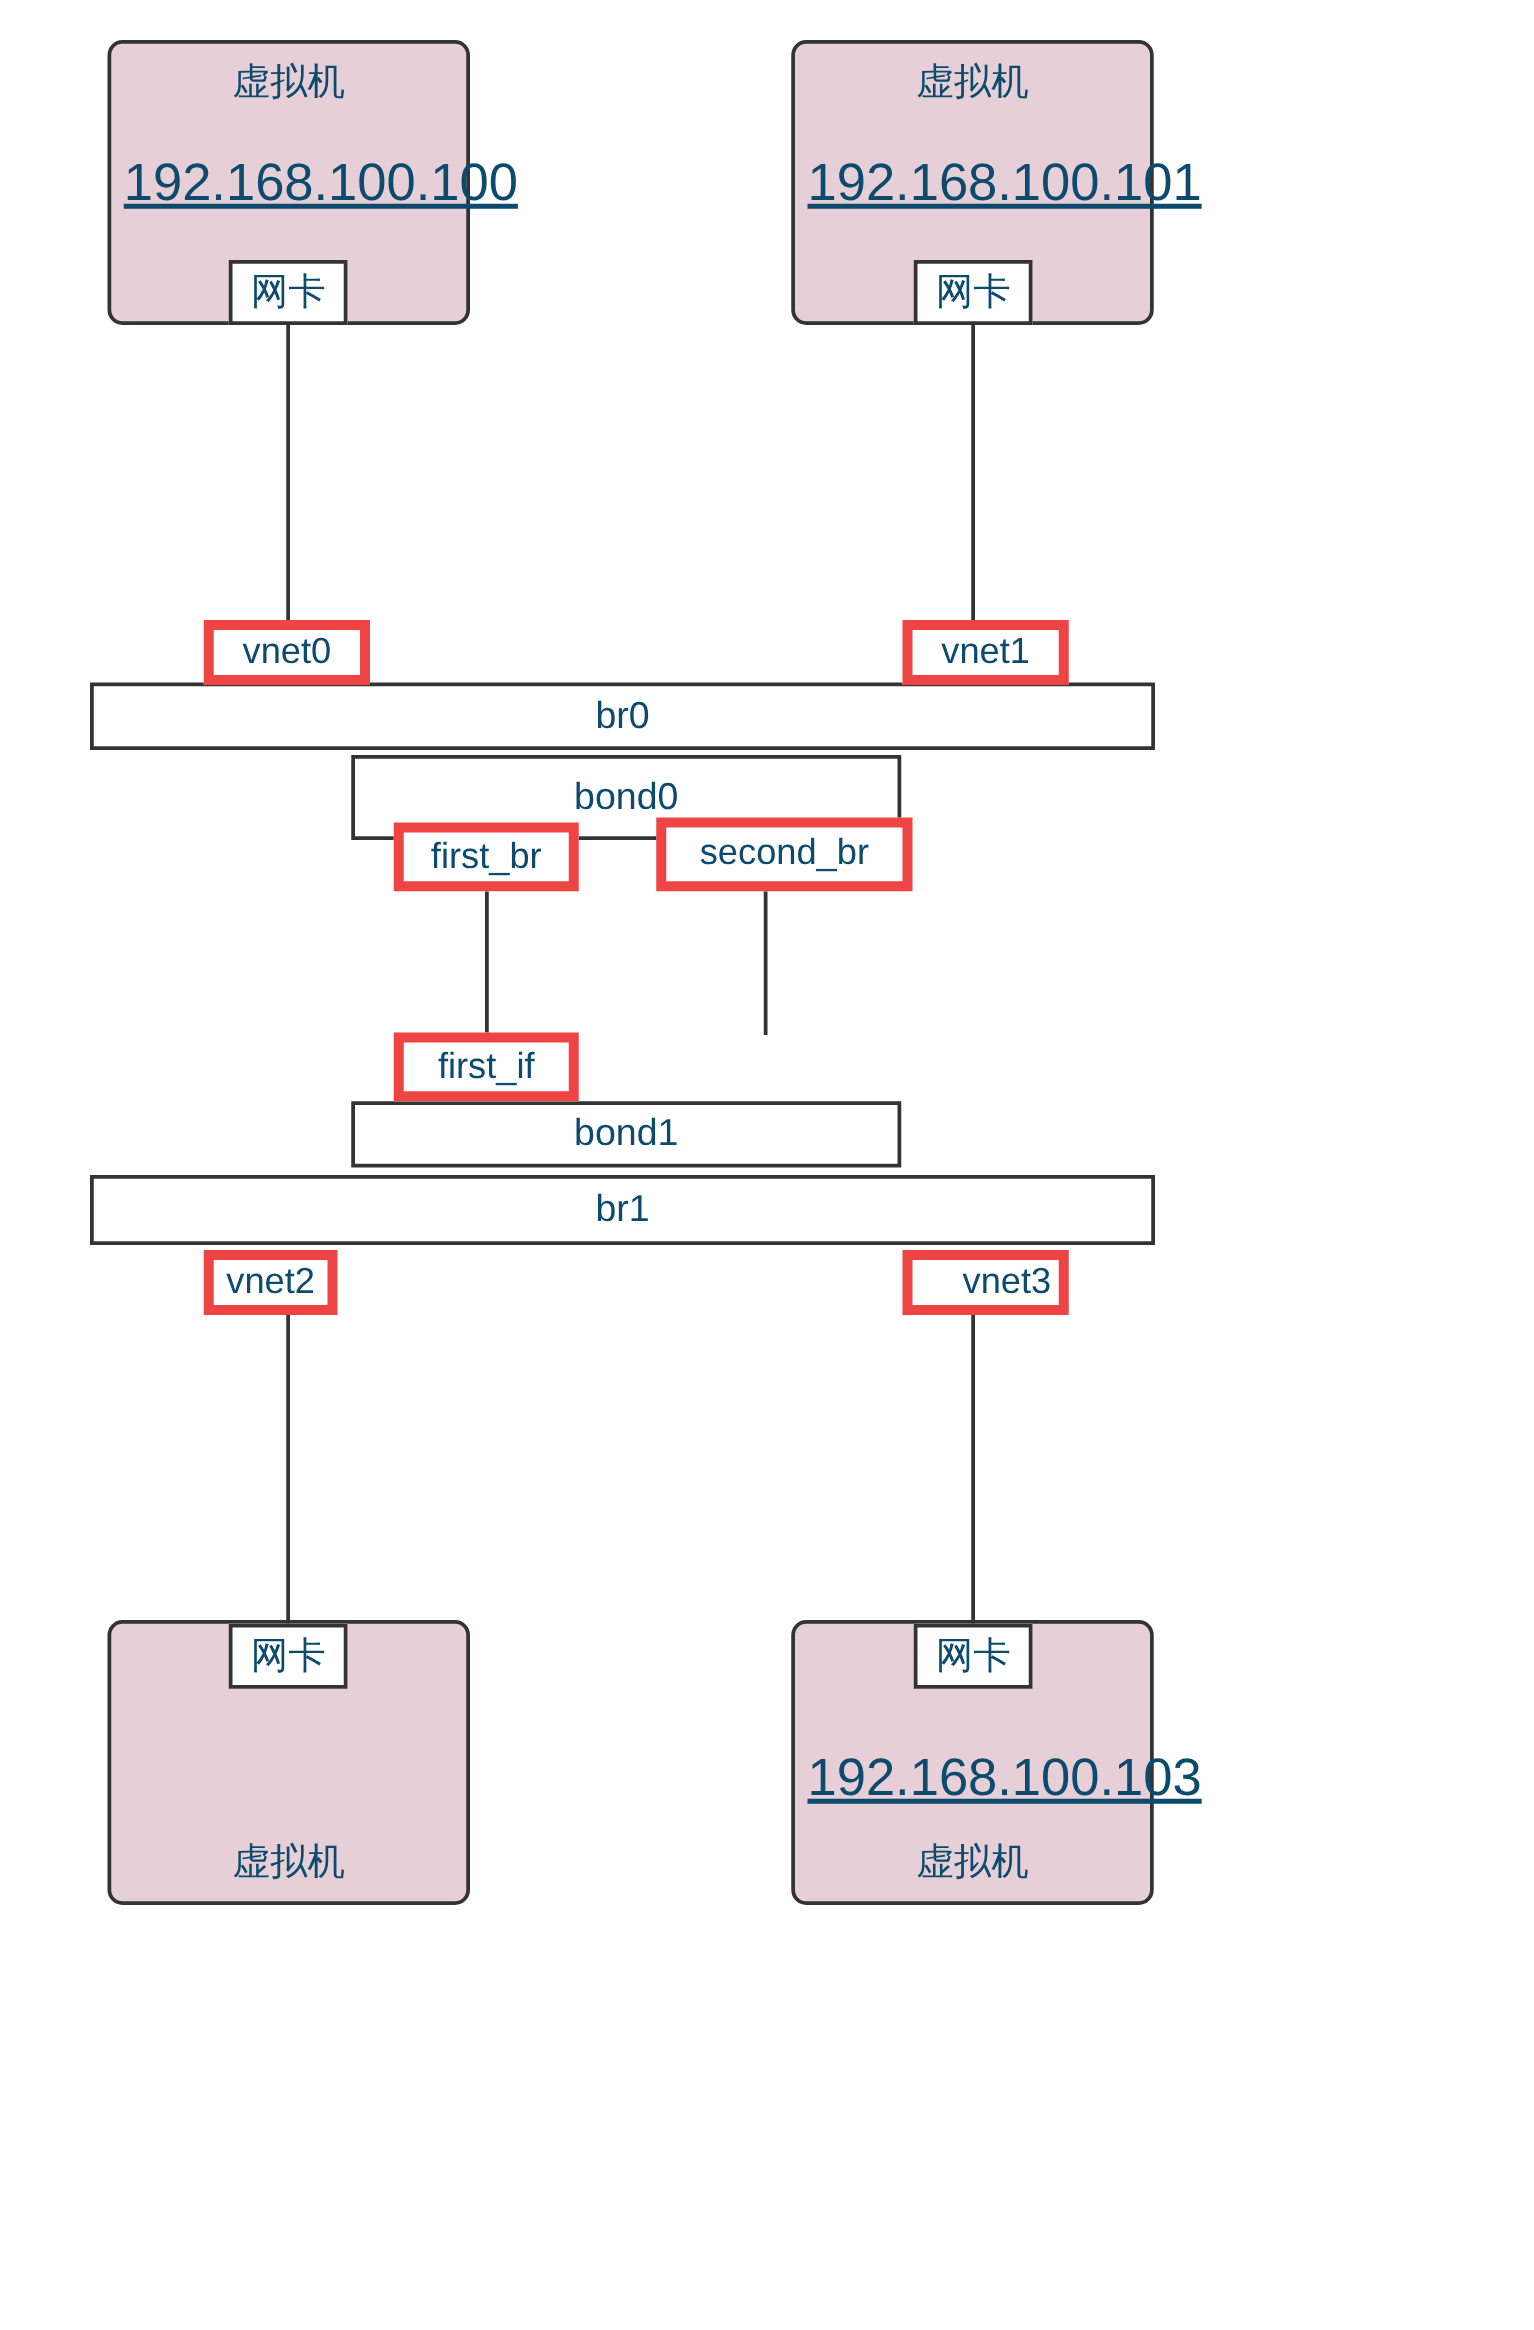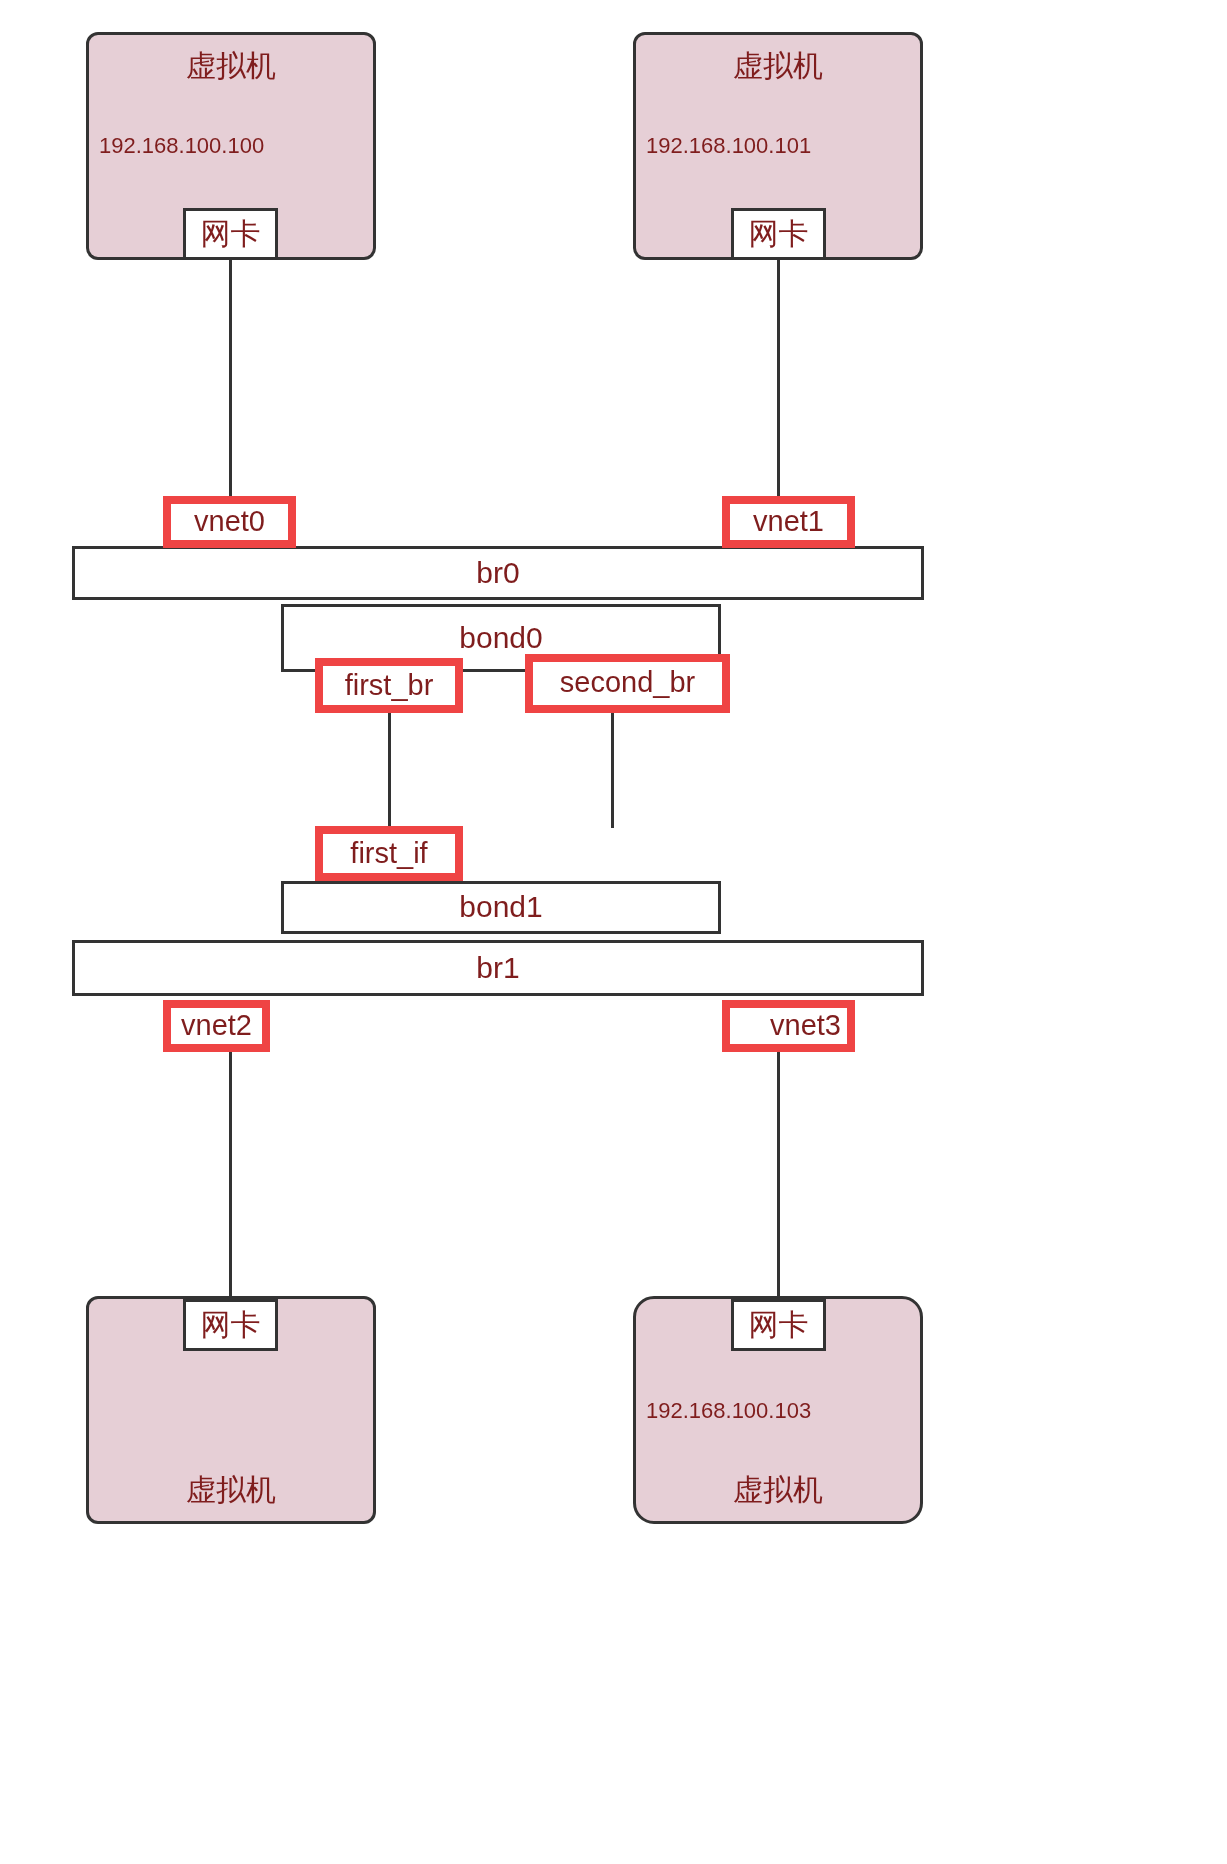--- a/index.html
+++ b/index.html
@@ -20,21 +20,21 @@
   }
 
   
   .node {
     position: absolute;
     box-sizing: border-box;
     display: flex;
     align-items: center;
     justify-content: center;
     text-align: center;
-    color: #7f1d1d;
+    color: #0c4a6e;
     line-height: 1.15;
   }
 
   
   .vm {
     background: #e6cfd6;
     border: 3px solid #333333;
     border-radius: 12px;
     flex-direction: column;
     justify-content: space-between;
@@ -42,21 +42,22 @@
     font-size: 30px;
     z-index: 1;
   }
   .vm .vm-title {
     width: 100%;
     text-align: center;
   }
   .vm .vm-ip {
     width: 100%;
     text-align: left;
-    font-size: 22px;
+    font-size: 42px;
+    text-decoration: underline;
   }
   .vm .vm-spacer { width: 100%; }
 
   
   .ifbox {
     background: #ffffff;
     border: 8px solid #ef4444;
     font-size: 29px;
     z-index: 6;
     padding: 0 6px;
@@ -167,21 +168,21 @@
   <div class="line v" style="left:777px; top:1052px; height:248px;"></div>
 
   <div class="node vm" style="left:86px; top:1296px; width:290px; height:228px; justify-content:flex-start; padding-top:44px;">
     <div class="vm-spacer">&nbsp;</div>
     <div class="vm-title" style="margin-top:auto;">虚拟机</div>
   </div>
   <div class="node nic" style="left:183px; top:1299px; width:95px; height:52px;">
     <span>网卡</span>
   </div>
 
-  <div class="node vm" style="left:633px; top:1296px; width:290px; height:228px; justify-content:flex-start; padding-top:44px;border-radius:21px;">
+  <div class="node vm" style="left:633px; top:1296px; width:290px; height:228px; justify-content:flex-start; padding-top:44px;">
     <div class="vm-spacer">&nbsp;</div>
     <div class="vm-ip" style="margin-top:20px;">192.168.100.103</div>
     <div class="vm-title" style="margin-top:auto;">虚拟机</div>
   </div>
   <div class="node nic" style="left:731px; top:1299px; width:95px; height:52px;">
     <span>网卡</span>
   </div>
 
 </div>
 

